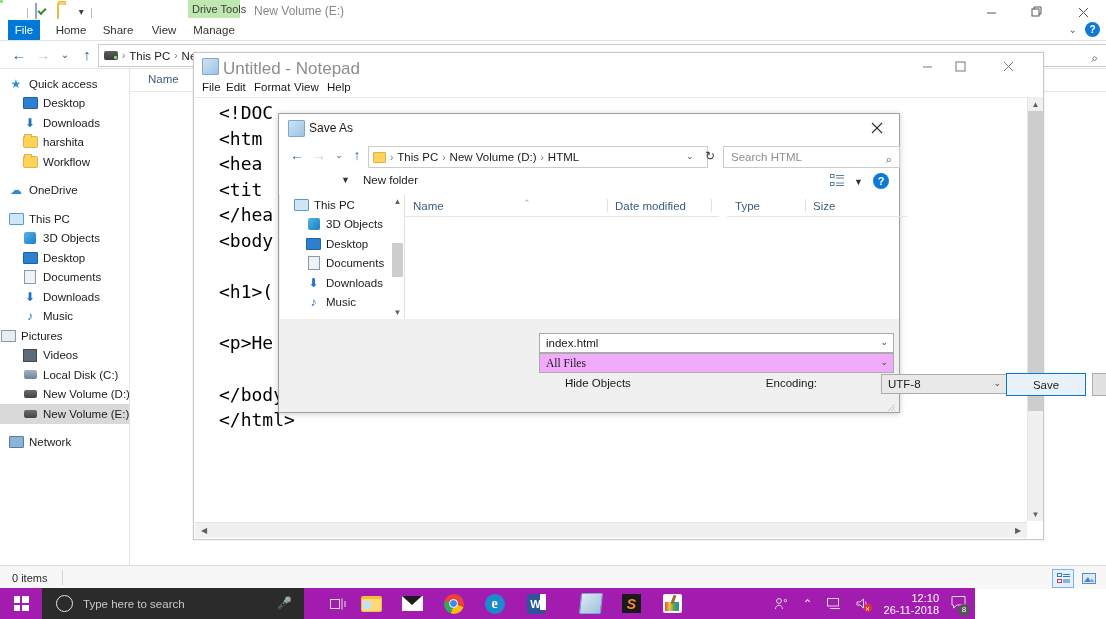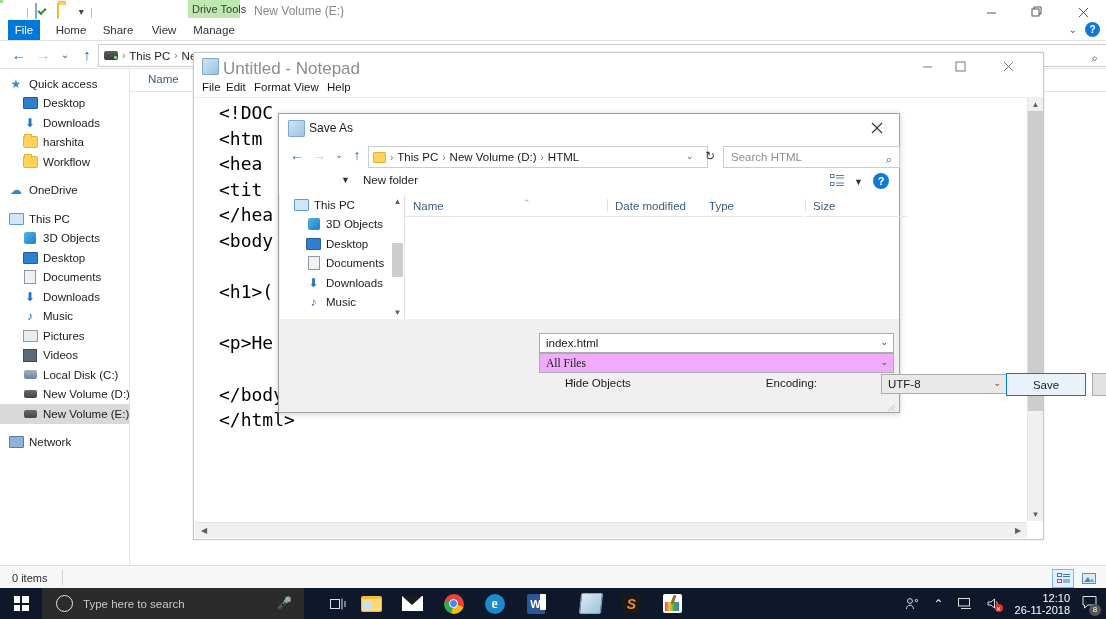--- a/index.html
+++ b/index.html
@@ -138,21 +138,21 @@
   .sa-nav-item .ico{width:15px;height:15px;margin-right:5px;flex:0 0 15px;display:flex;align-items:center;justify-content:center;}
   .sa-nav-scroll{position:absolute;left:112px;top:81px;width:13px;height:124px;background:#fff;}
   .sa-ns-up,.sa-ns-dn{position:absolute;left:0;width:13px;height:13px;color:#5f5f5f;font-size:8px;display:flex;align-items:center;justify-content:center;}
   .sa-ns-up{top:0;} .sa-ns-dn{bottom:0;}
   .sa-ns-thumb{position:absolute;left:1px;top:48px;width:11px;height:34px;background:#cdcdcd;}
 
   .sa-list{position:absolute;left:125px;top:81px;width:494px;height:124px;background:#fff;border-left:1px solid #e0e0e0;}
   .sa-col{position:absolute;top:0;height:21px;border-bottom:1px solid #e6e6e6;font-size:11.5px;color:#3b5c7e;display:flex;align-items:center;padding-left:8px;}
   .sa-col-name{left:0;width:202px;}
   .sa-col-date{left:202px;width:104px;text-align:center;}
-  .sa-col-type{left:296px;width:94px;}
+  .sa-col-type{left:322px;width:94px;}
   .sa-col-size{left:400px;width:94px;}
   .sa-col-sep{position:absolute;top:4px;width:1px;height:13px;background:#e0e0e0;}
   .sa-sortmark{position:absolute;left:118px;top:3px;font-size:9px;color:#9aa8b5;}
   .sa-empty{position:absolute;left:0;top:42px;width:494px;text-align:center;font-size:11.5px;color:#4a4a4a;}
 
   .sa-fields{position:absolute;left:0;top:206px;width:620px;height:92px;background:#f0f0f0;}
   .sa-lab{position:absolute;font-size:11.5px;color:#1a1a1a;text-align:right;}
   .lab-filename{left:270px;top:16px;width:76px;}
   .lab-savetype{left:270px;top:36px;width:76px;}
   .sa-combo{position:absolute;height:18px;border:1px solid #ababab;display:flex;align-items:center;padding-left:6px;font-size:11.5px;color:#1a1a1a;}
@@ -162,21 +162,21 @@
   .lab-encoding{left:474px;top:57px;width:64px;}
   .combo-encoding{left:602px;top:54px;width:118px;background:#e9e9e9;}
   .sa-hidefolders{position:absolute;left:286px;top:57px;font-size:11.5px;color:#1a1a1a;}
   .sa-hf-chev{position:absolute;left:288px;top:58px;font-size:9px;color:#333;}
   .sa-btn{position:absolute;top:53px;height:21px;border:1px solid #adadad;background:#e1e1e1;font-size:11.5px;color:#1a1a1a;display:flex;align-items:center;justify-content:center;}
   .btn-save{left:727px;width:78px;border-color:#0078d7;background:#e9f2fb;}
   .btn-cancel{left:813px;width:78px;}
   .sa-grip{position:absolute;right:3px;bottom:2px;width:9px;height:9px;opacity:.5;}
 
   
-  .taskbar{position:absolute;left:0;top:588px;width:1106px;height:31px;background:#0f172a;}
+  .taskbar{position:absolute;left:0;top:588px;width:975px;height:31px;background:#a21caf;}
   .tb-start{position:absolute;left:0;top:0;width:42px;height:31px;display:flex;align-items:center;justify-content:center;}
   .win-logo{width:15px;height:15px;display:grid;grid-template-columns:1fr 1fr;grid-template-rows:1fr 1fr;gap:2px;}
   .win-logo i{background:#fff;display:block;}
   .tb-search{position:absolute;left:42px;top:0;width:262px;height:31px;background:#2b2b2b;display:flex;align-items:center;}
   .tb-circ{width:15px;height:15px;border:1.6px solid #e6e6e6;border-radius:50%;margin-left:14px;}
   .tb-sphold{margin-left:10px;font-size:11.5px;color:#c8c8c8;}
   .tb-mic{position:absolute;right:12px;top:8px;color:#e0e0e0;font-size:12px;}
   .tb-taskview{position:absolute;left:320px;top:0;width:36px;height:31px;display:flex;align-items:center;justify-content:center;}
   .tb-apps{position:absolute;left:360px;top:0;height:31px;display:flex;align-items:center;gap:18px;}
   .tb-app{width:23px;height:23px;display:flex;align-items:center;justify-content:center;position:relative;}
@@ -353,21 +353,21 @@
               <span class="ic-dl">⬇</span>
             </span>
             <span>Downloads</span>
           </div>
         <div class="nav-item" style="padding-left:22px">
             <span class="ico">
               <span class="ic-music">♪</span>
             </span>
             <span>Music</span>
           </div>
-        <div class="nav-item" style="padding-left:22px">
+        <div class="nav-item" style="">
             <span class="ico">
               <span class="ic-pic"></span>
             </span>
             <span>Pictures</span>
           </div>
         <div class="nav-item" style="padding-left:22px">
             <span class="ico">
               <span class="ic-vid"></span>
             </span>
             <span>Videos</span>

